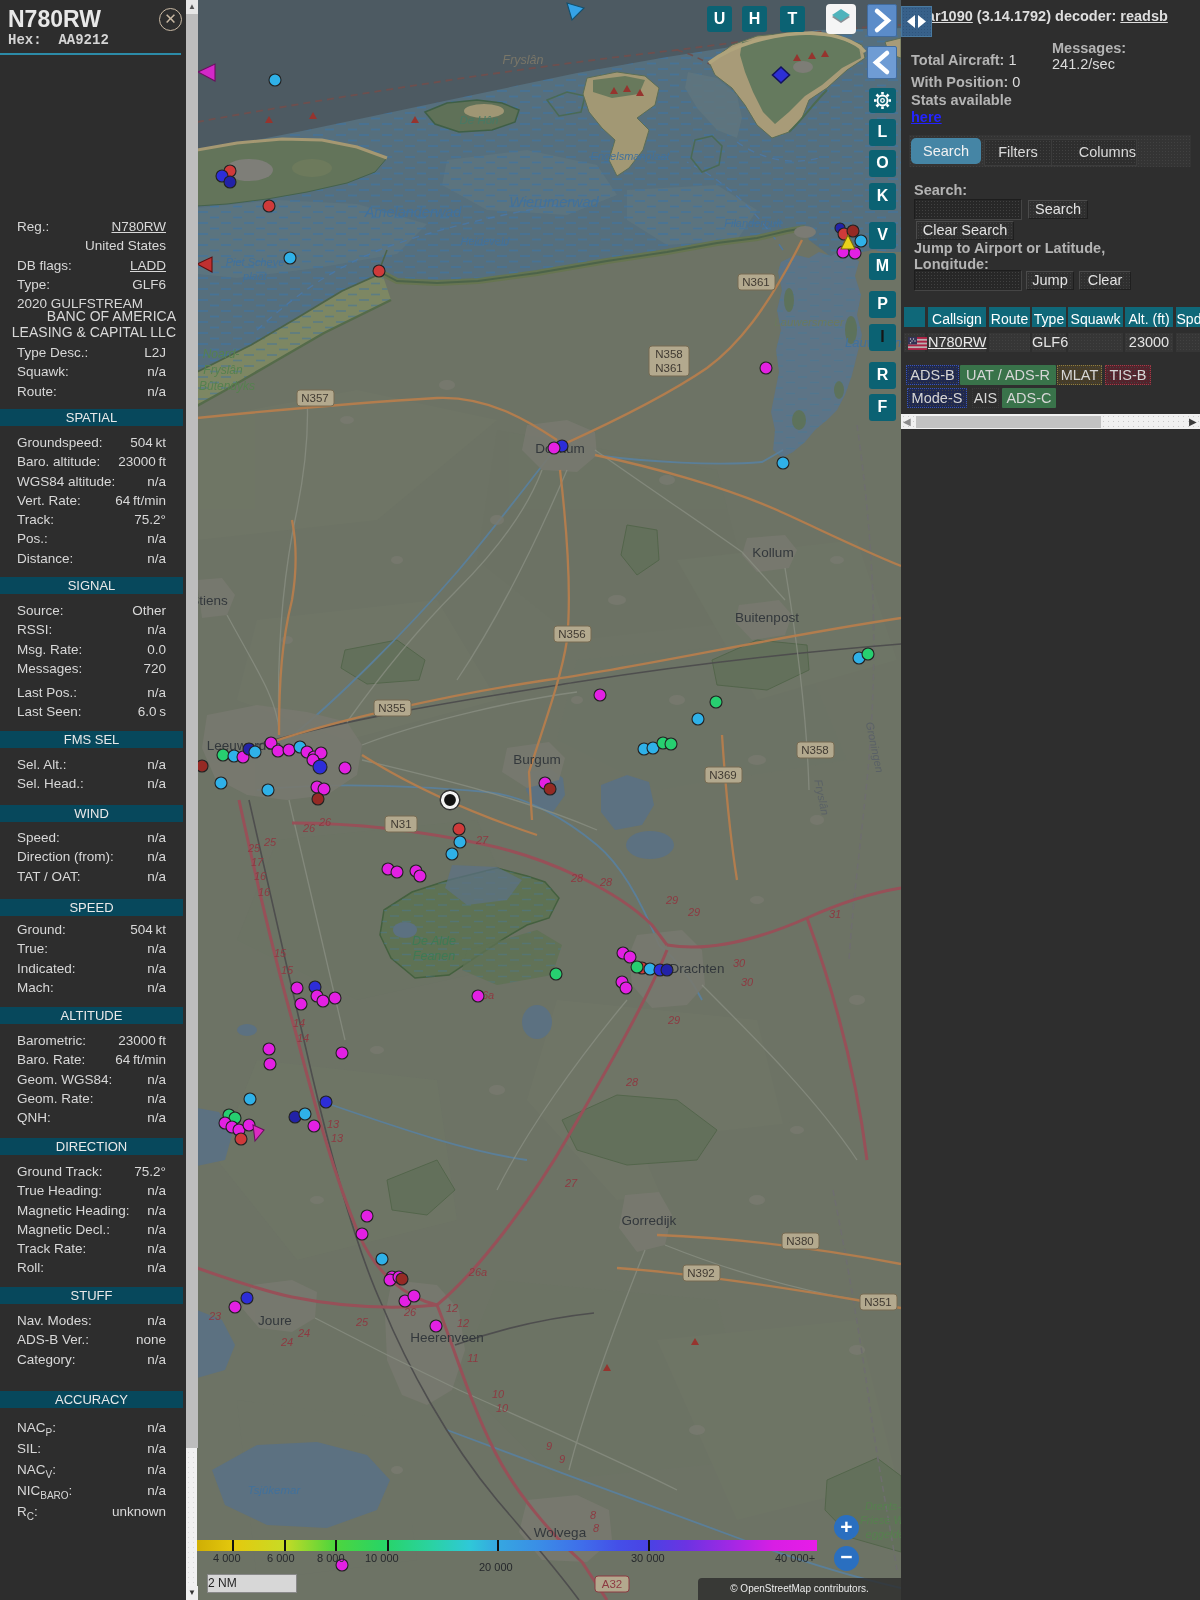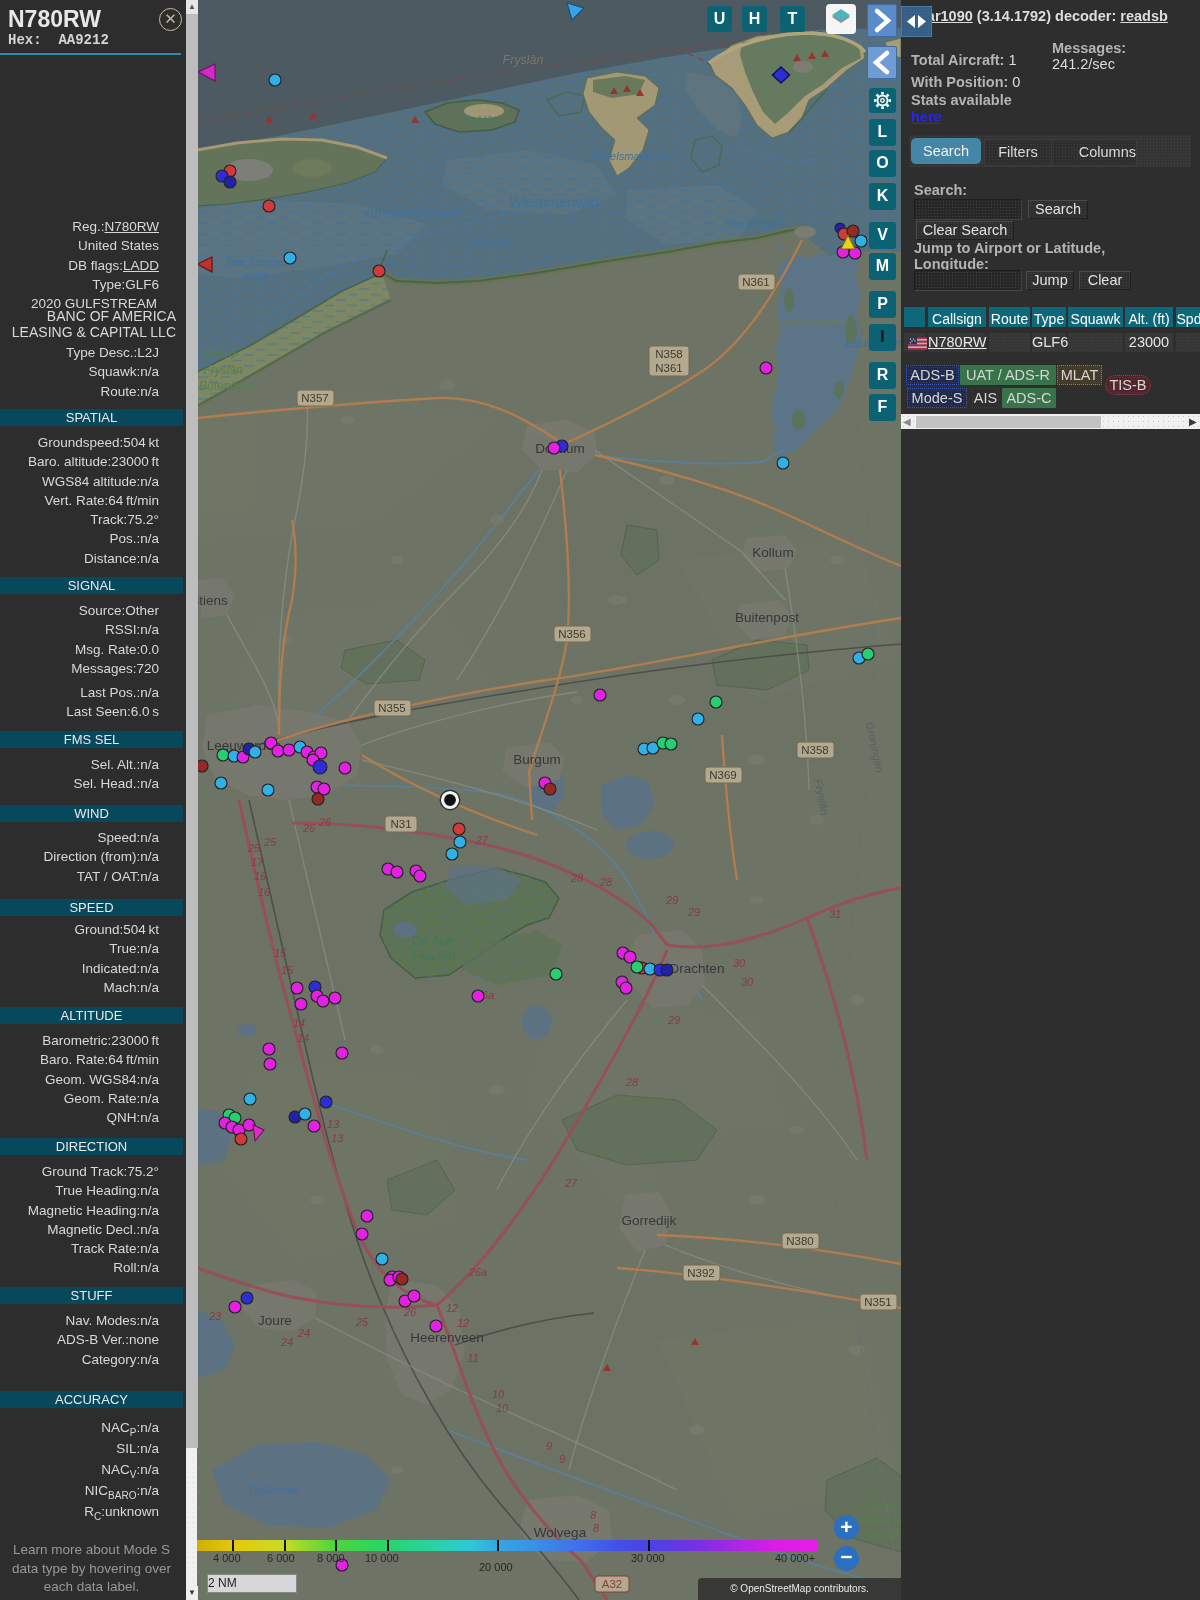--- a/index.html
+++ b/index.html
@@ -4,21 +4,21 @@
 <style>
   html,body{margin:0;padding:0;background:#2e2e2e;font-family:"Liberation Sans",sans-serif;}
   #stage{position:relative;width:1200px;height:1600px;overflow:hidden;background:#2e2e2e;}
   .abs{position:absolute;}
   
   #sb{position:absolute;left:0;top:0;width:186px;height:1600px;background:#2d2d2d;color:#d9d9d9;}
   #sbscroll{position:absolute;left:186px;top:0;width:11px;height:1600px;background:#f1f1f1;background-image:radial-gradient(#d8d8d8 0.7px,transparent 0.7px);background-size:5px 5px;}
   .shead{position:absolute;left:0;width:183px;height:17px;background:#07485c;color:#e9e9e9;
          font-size:13px;line-height:17px;text-align:center;}
   .rows{position:absolute;left:0;width:183px;font-size:13.5px;line-height:19.3px;color:#d8d8d8;}
-  .rows div{padding:0 24px;height:19.3px;overflow:hidden;text-align:right;}
+  .rows div{padding:0 17px;height:19.3px;overflow:hidden;}
   .rows span.v{float:right;}
   .lnk{text-decoration:underline;}
   sub{font-size:10px;}
   
   #rp{position:absolute;left:901px;top:0;width:299px;height:1600px;background:#2e2e2e;color:#cfcfcf;}
   .dot{background-image:radial-gradient(#414141 0.8px,transparent 0.8px);background-size:3px 3px;}
   .btn3d{background-color:#2f2f2f;border:1px solid #1f1f1f;border-top-color:#4b4b4b;border-left-color:#4b4b4b;
          color:#e2e2e2;font-size:14.5px;text-align:center;}
   .th{top:0;height:20px;background:#0f6879;color:#fff;font-size:14px;line-height:24px;text-align:center;}
   .td{top:26px;height:19px;background-color:#363636;color:#e4e4e4;font-size:14.5px;line-height:19px;text-align:center;}
@@ -669,21 +669,20 @@
       <div>Category:<span class="v">n/a</span></div>
     </div>
     <div class="shead" style="top:1391px;">ACCURACY</div>
     <div class="rows" style="top:1417px;line-height:21px;">
       <div style="height:21px;">NAC<sub>P</sub>:<span class="v">n/a</span></div>
       <div style="height:21px;">SIL:<span class="v">n/a</span></div>
       <div style="height:21px;">NAC<sub>V</sub>:<span class="v">n/a</span></div>
       <div style="height:21px;">NIC<sub>BARO</sub>:<span class="v">n/a</span></div>
       <div style="height:21px;">R<sub>C</sub>:<span class="v">unknown</span></div>
     </div>
-    <div class="abs" style="left:0;top:1541px;width:183px;text-align:center;font-size:13.5px;line-height:18.5px;color:#989898;">Learn more about Mode S<br>data type by hovering over<br>each data label.</div>
   </div>
   <div id="sbscroll">
     <div class="abs" style="left:0;top:0;width:12px;height:14px;background:#e6e6e6;color:#555;font-size:8px;line-height:14px;text-align:center;">▲</div>
     <div class="abs" style="left:0;top:14px;width:12px;height:1434px;background:#bdbdbd;"></div>
     <div class="abs" style="left:0;top:1586px;width:12px;height:14px;background:#efefef;color:#333;font-size:8px;line-height:14px;text-align:center;">▼</div>
   </div>
   <div id="rp">
     <div class="abs" style="left:21px;top:8px;font-size:14.5px;font-weight:bold;color:#dedede;white-space:nowrap;"><span class="lnk">tar1090</span> (3.14.1792) decoder: <span class="lnk">readsb</span></div>
     <div class="abs" style="left:0px;top:6px;width:29px;height:29px;background-color:#38618a;border:1px solid #4a7aa0;background-image:radial-gradient(#2f557c 0.8px,transparent 0.8px);background-size:3px 3px;">
       <svg width="29" height="29">
@@ -735,21 +734,21 @@
           <circle cx="5.5" cy="2" r="0.7" fill="#ccc"></circle>
         <circle cx="4" cy="4" r="0.7" fill="#ccc"></circle>
           <circle cx="7" cy="4" r="0.7" fill="#ccc"></circle>
           <circle cx="2.5" cy="5.8" r="0.7" fill="#ccc"></circle>
       </svg>
     </div>
     <div class="abs" id="fbtns" style="left:0;top:363px;width:299px;">
       <div class="abs fb dot" style="left:5px;top:2px;width:51px;background-color:#20294f;border-color:#3a55b8;">ADS-B</div>
       <div class="abs fb" style="left:59px;top:2px;width:94px;background-color:#39734a;border-color:#39734a;">UAT / ADS-R</div>
       <div class="abs fb dot" style="left:156px;top:2px;width:43px;background-color:#453c28;border-color:#8f7e42;">MLAT</div>
-      <div class="abs fb dot" style="left:204px;top:12px;width:44px;background-color:#54232c;border-color:#a53c48;border-radius:10px;">TIS-B</div>
+      <div class="abs fb dot" style="left:204px;top:2px;width:44px;background-color:#54232c;border-color:#a53c48;">TIS-B</div>
       <div class="abs fb dot" style="left:6px;top:25px;width:58px;background-color:#20294f;border-color:#3a55b8;">Mode-S</div>
       <div class="abs fb" style="left:71px;top:25px;width:25px;background-color:transparent;border-color:#3c3c3c;">AIS</div>
       <div class="abs fb" style="left:101px;top:25px;width:52px;background-color:#39734a;border-color:#39734a;">ADS-C</div>
     </div>
     <div class="abs" id="hscroll" style="left:0px;top:414px;width:299px;height:15px;background:#f0f0f0;background-image:radial-gradient(#c9c9c9 0.7px,transparent 0.7px);background-size:5px 5px;">
       <div class="abs" style="left:2px;top:1px;color:#8a8a8a;font-size:10px;line-height:13px;">◀</div>
       <div class="abs" style="left:15px;top:1.5px;width:185px;height:12px;background:#c2c2c2;"></div>
       <div class="abs" style="left:288px;top:1px;color:#3a3a3a;font-size:10px;line-height:13px;">▶</div>
     </div>
   </div>

